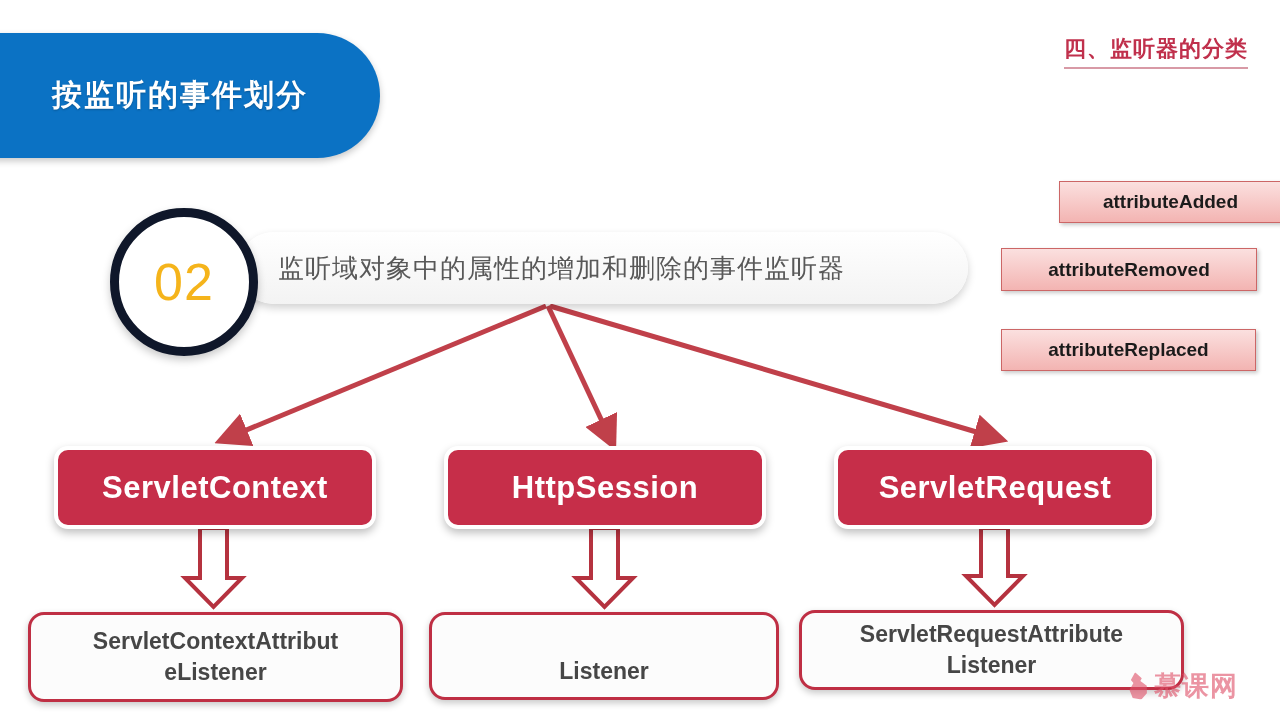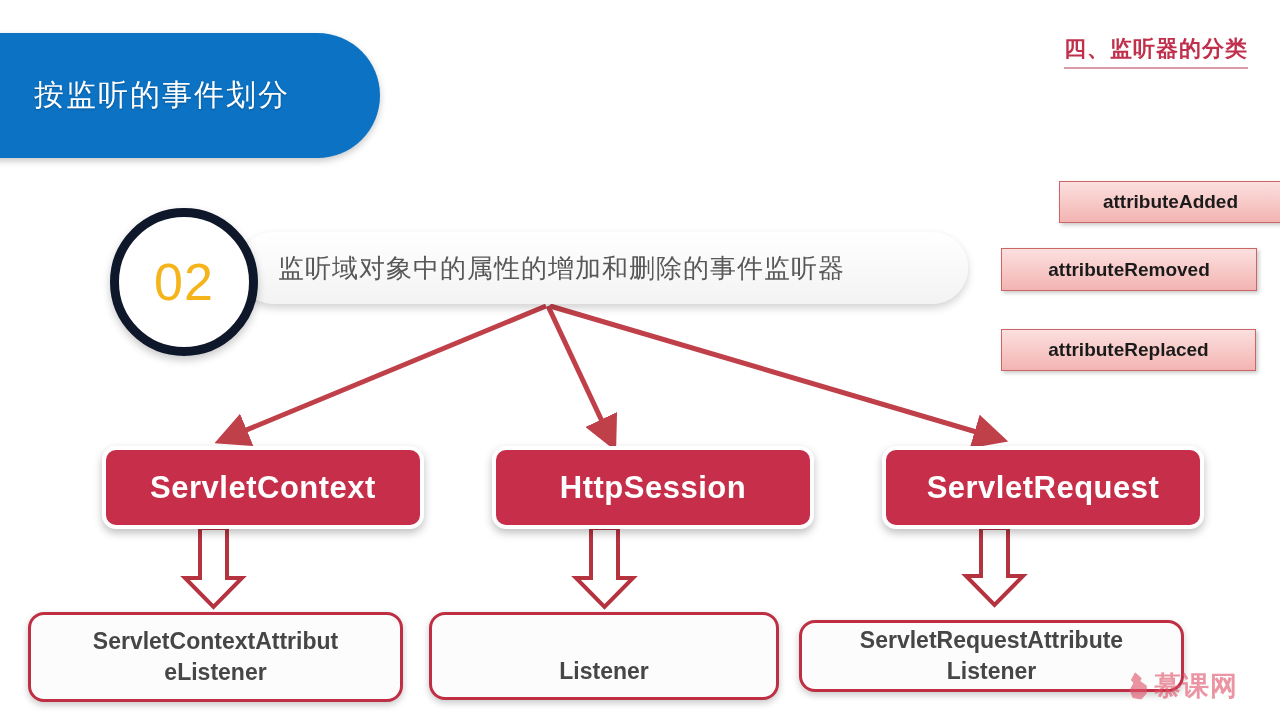--- a/index.html
+++ b/index.html
@@ -16,23 +16,23 @@
   .banner{
     position:absolute;left:-20px;top:33px;
     width:400px;height:125px;
     background:#0B72C4;
     border-radius:0 64px 64px 0;
     box-shadow:0 3px 7px rgba(0,0,0,.22);
     display:flex;align-items:center;
   }
   .banner-title{
     color:#ffffff;
-    font-size:30px;font-weight:normal;
+    font-size:30px;font-weight:bold;
     letter-spacing:2px;
-    margin-left:54px;
+    margin-left:72px;
     text-shadow:0 1px 2px rgba(0,0,0,.25);
     white-space:nowrap;
   }
 
   
   .section-head{
     position:absolute;right:32px;top:34px;
     text-align:right;
   }
   .section-head-text{
@@ -104,21 +104,20 @@
     background:#C62E49;
     border:4px solid #ffffff;
     border-radius:14px;
     box-sizing:border-box;
     box-shadow:0 4px 8px rgba(0,0,0,.25);
     display:flex;align-items:center;justify-content:center;
     color:#ffffff;
     font-size:31px;font-weight:bold;
     letter-spacing:.5px;
     white-space:nowrap;
-    margin-left:48px;
   }
   #scope-0{left:54px;top:446px;width:322px;height:83px;}
   #scope-1{left:444px;top:446px;width:322px;height:83px;}
   #scope-2{left:834px;top:446px;width:322px;height:83px;}
 
   
   .listener-box{
     position:absolute;
     background:#FCFCFC;
     border:3px solid #BF2F44;
@@ -127,21 +126,21 @@
     box-shadow:0 3px 7px rgba(0,0,0,.22);
     display:flex;align-items:center;justify-content:center;
     text-align:center;
     color:#464646;
     font-size:23px;font-weight:bold;
     line-height:1.35;
     padding:0 12px;
   }
   #listener-0{left:28px;top:612px;width:375px;height:90px;}
   #listener-1{left:429px;top:612px;width:350px;height:88px;}
-  #listener-2{left:799px;top:610px;width:385px;height:72px;margin-top:10px;}
+  #listener-2{left:799px;top:610px;width:385px;height:80px;}
 
   
   .watermark{
     position:absolute;left:1126px;top:668px;
     display:flex;align-items:center;gap:4px;
     opacity:.62;
   }
   .wm-flame{
     width:24px;height:28px;
     background:#E0546B;

